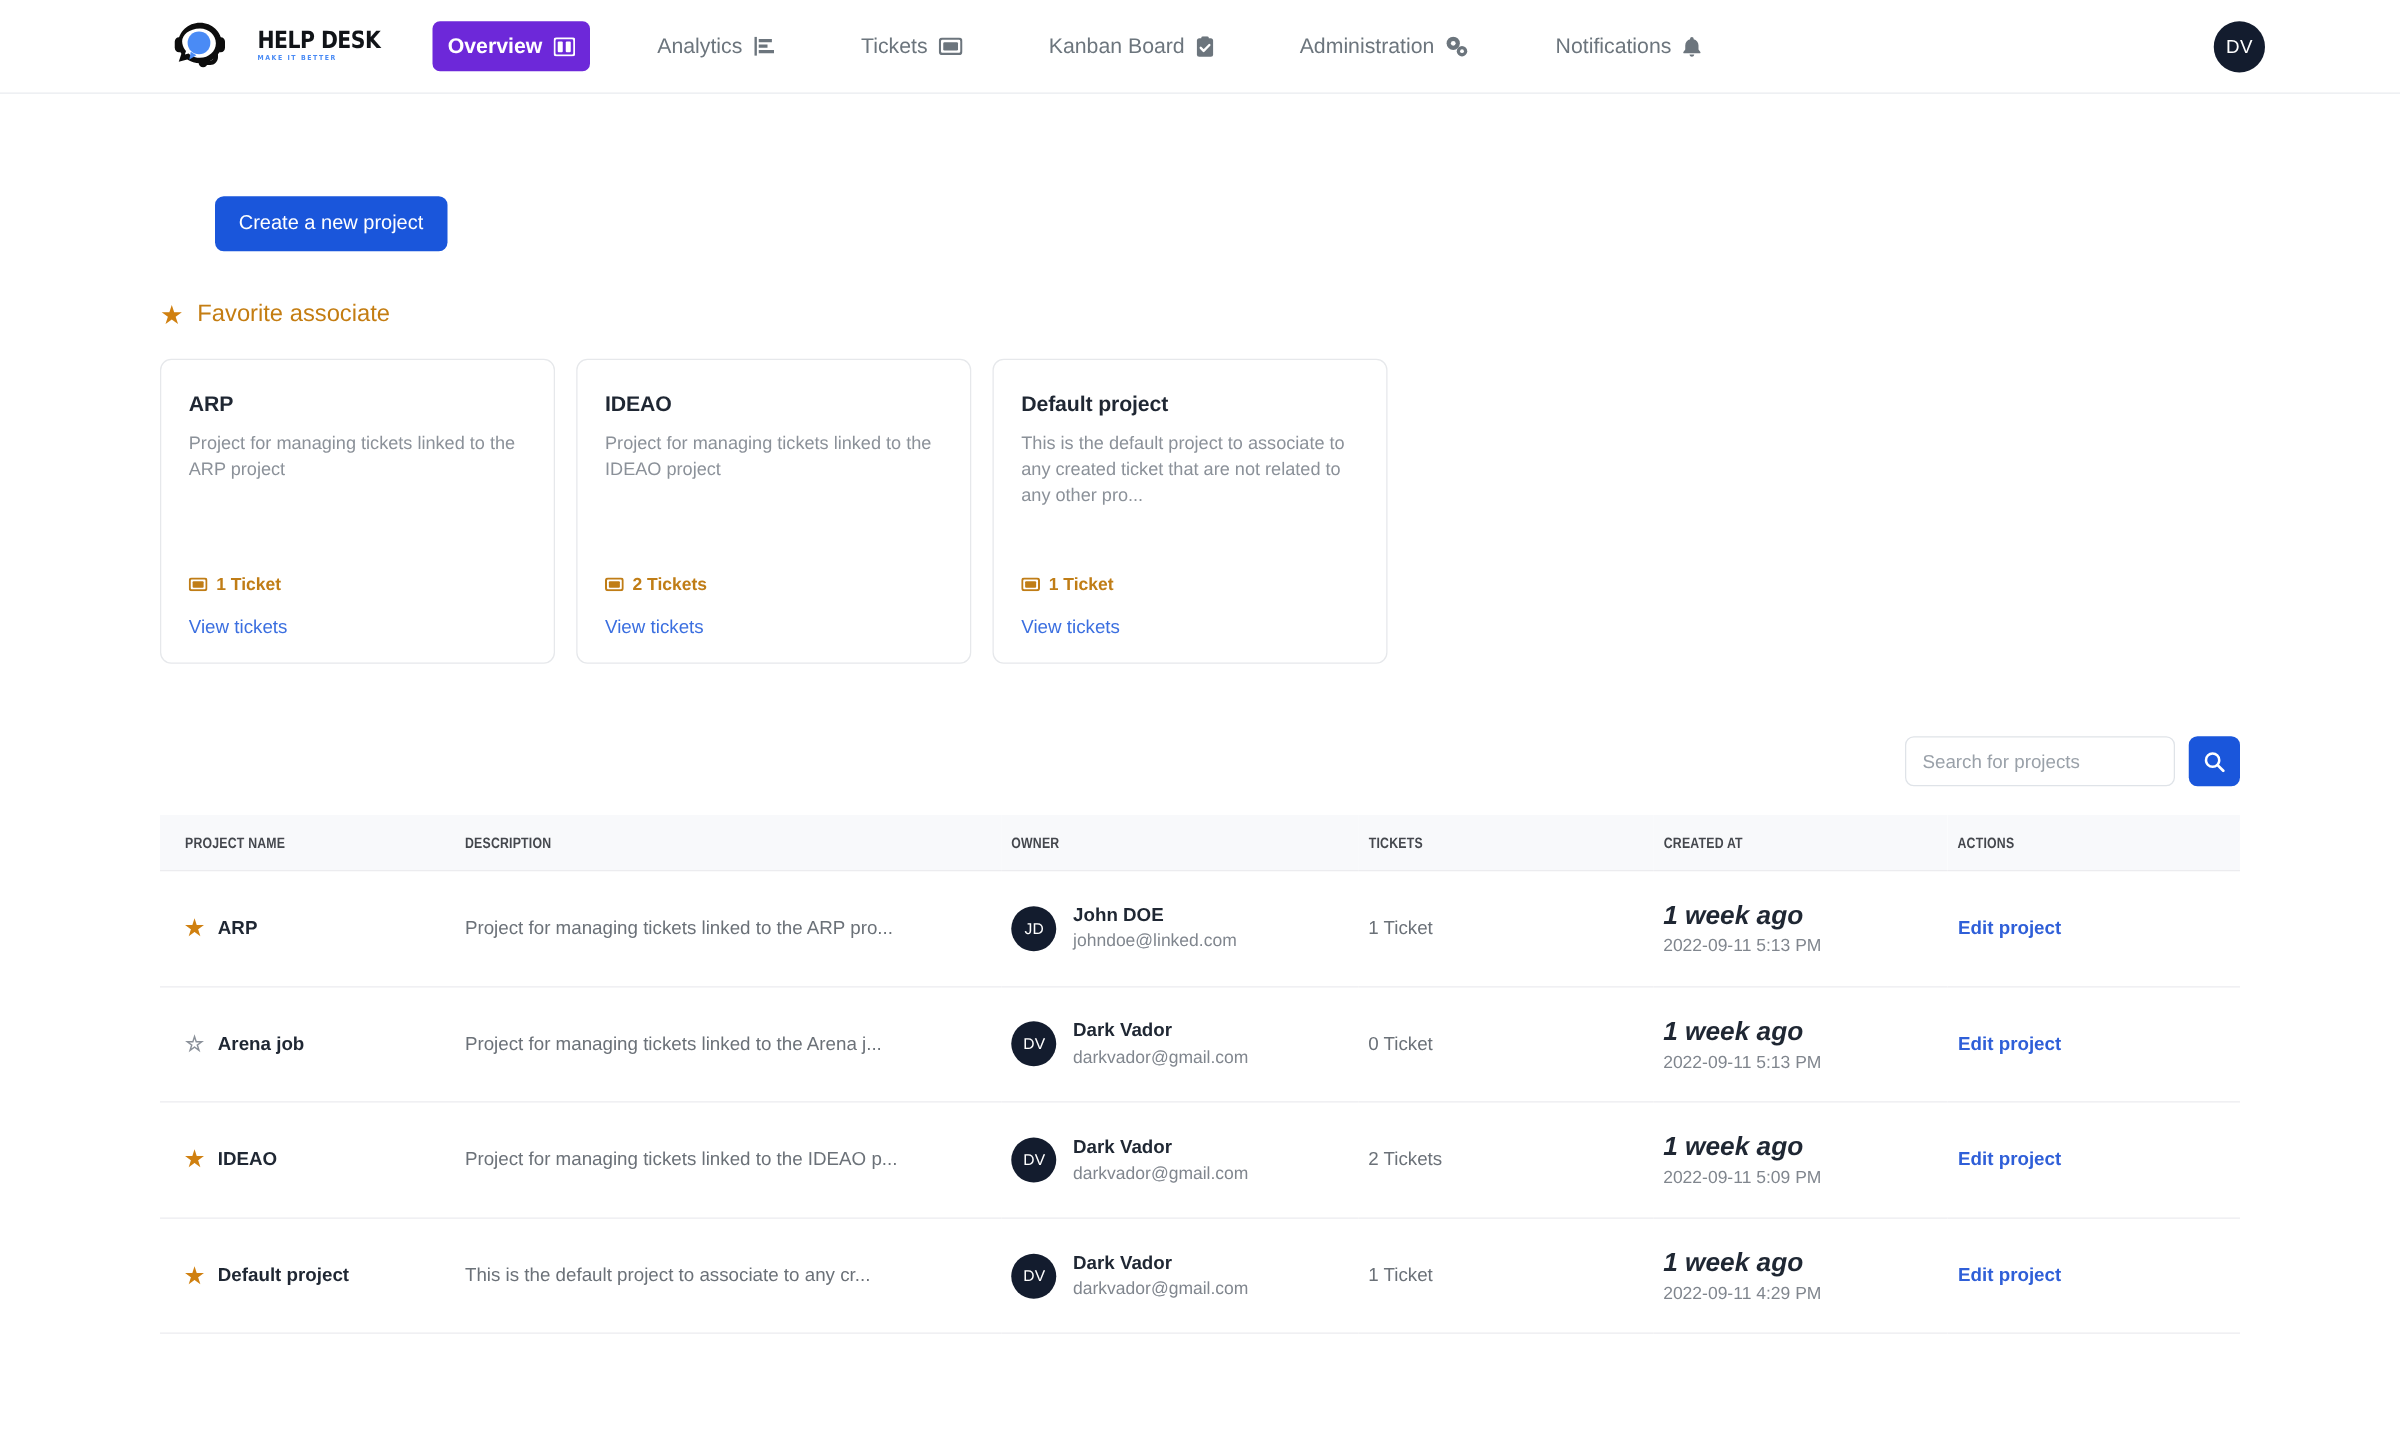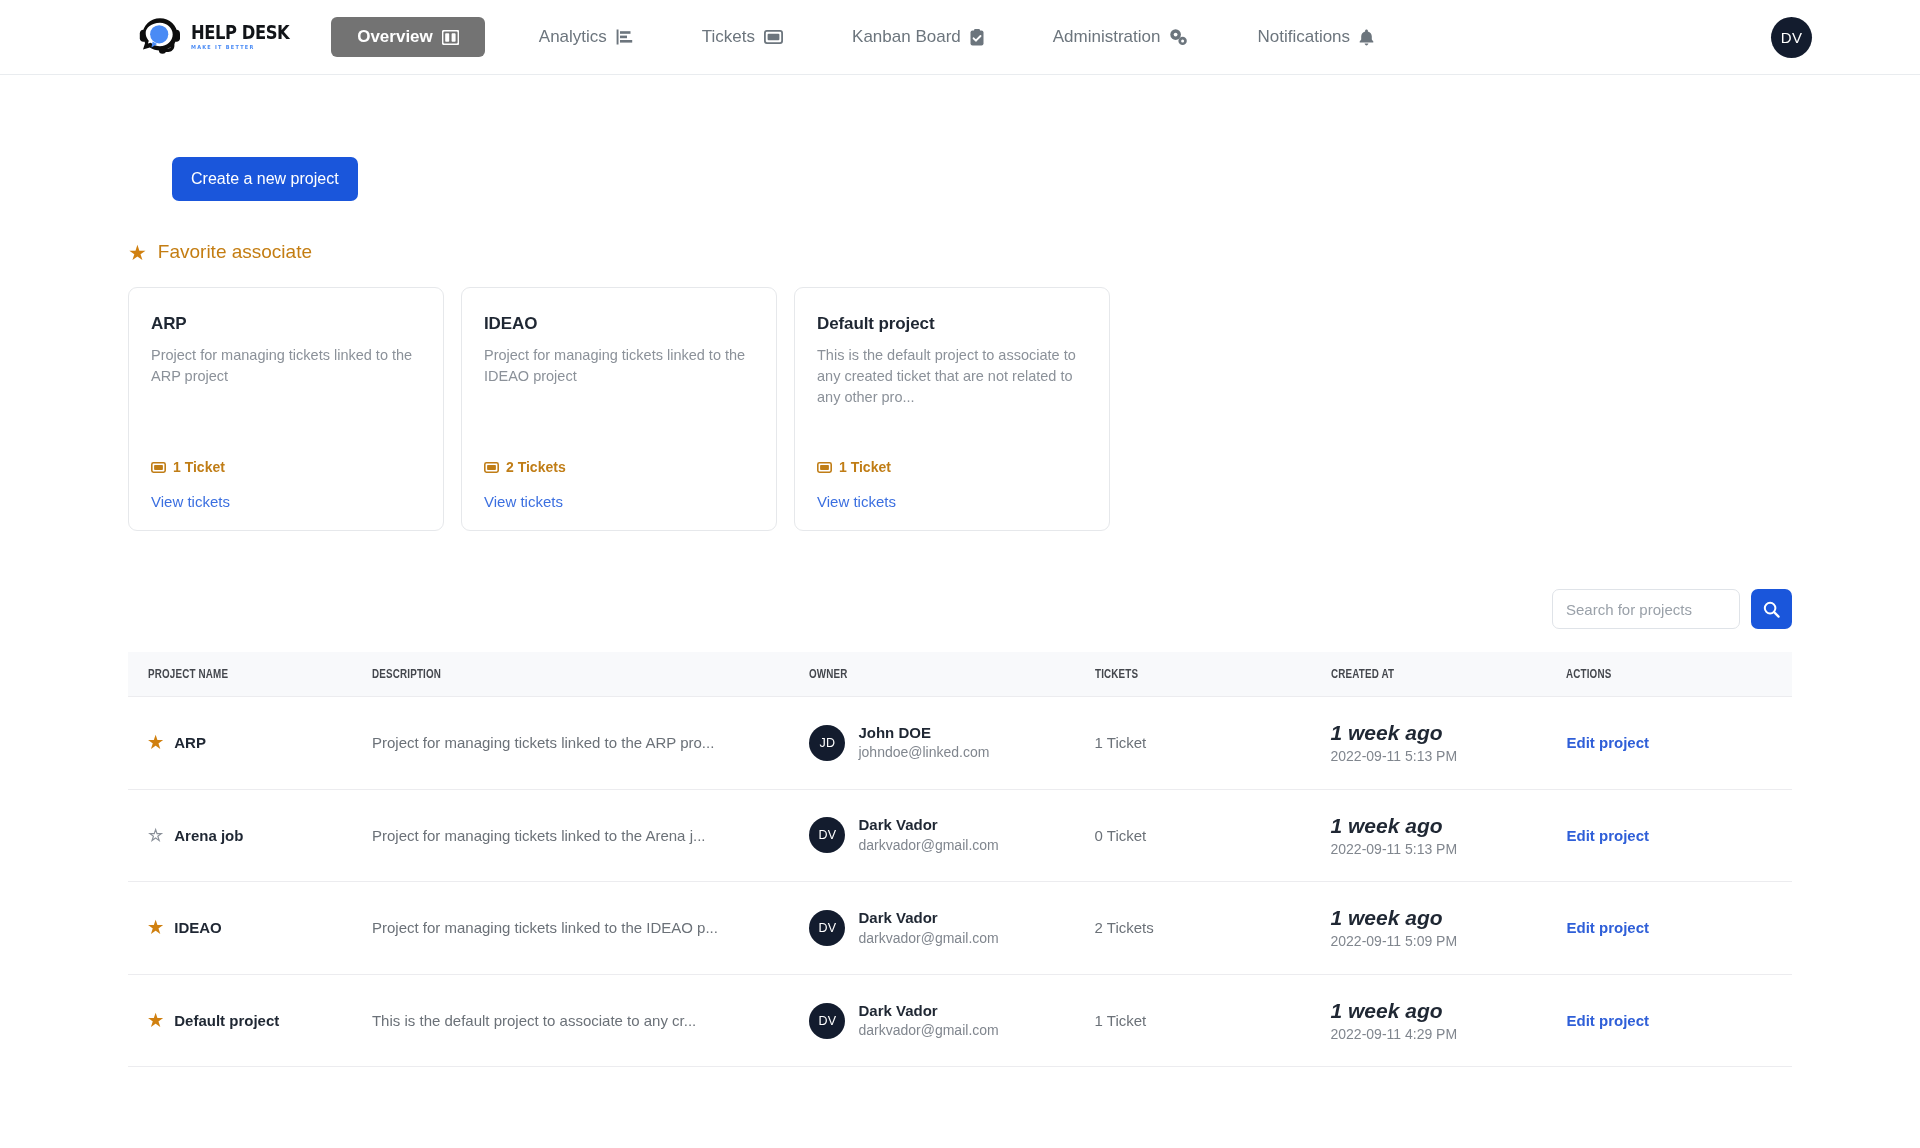--- a/index.html
+++ b/index.html
@@ -20,21 +20,21 @@
     background: #ffffff;
     border-bottom: 1px solid #e9ecef;
     display: flex;
     align-items: center;
     padding: 0 108px 0 136px;
     position: relative;
   }
   .brand {
     display: flex;
     align-items: center;
-    gap: 7px;
+    gap: 22px;
     margin-right: 26px;
   }
   .brand-mark { width: 48px; height: 44px; display: block; }
   .brand-word { display: flex; flex-direction: column; line-height: 1; }
   .brand-word .bw-main {
     font-family: "DejaVu Sans", sans-serif;
     font-weight: 700;
     font-size: 19px;
     letter-spacing: -0.5px;
     color: #111418;
@@ -60,24 +60,24 @@
     font-size: 17px;
     color: #6c757d;
     padding: 10px 14px;
     margin-right: 41px;
     cursor: pointer;
     white-space: nowrap;
     border-radius: 6px;
     text-decoration: none;
   }
   .nav-item.active {
-    background: #737373;
+    background: #6d28d9;
     color: #ffffff;
     font-weight: 700;
-    padding: 10px 26px;
+    padding: 10px 12px;
     margin-left: 0;
     margin-right: 40px;
   }
   .nav-item svg { display: block; flex: none; }
   .nav-spacer { flex: 1; }
 
   .avatar-nav {
     width: 41px; height: 41px;
     border-radius: 50%;
     background: #131c2e;
@@ -184,21 +184,21 @@
 
   
   .search-row {
     display: flex;
     justify-content: flex-end;
     align-items: center;
     gap: 11px;
     margin-top: 58px;
   }
   .search-input {
-    width: 188px;
+    width: 216px;
     height: 40px;
     border: 1px solid #dfe3e8;
     border-radius: 7px;
     padding: 16px 13px;
     font-size: 15px;
     font-family: "Liberation Sans", sans-serif;
     color: #212529;
     outline: none;
     background: #fff;
   }

